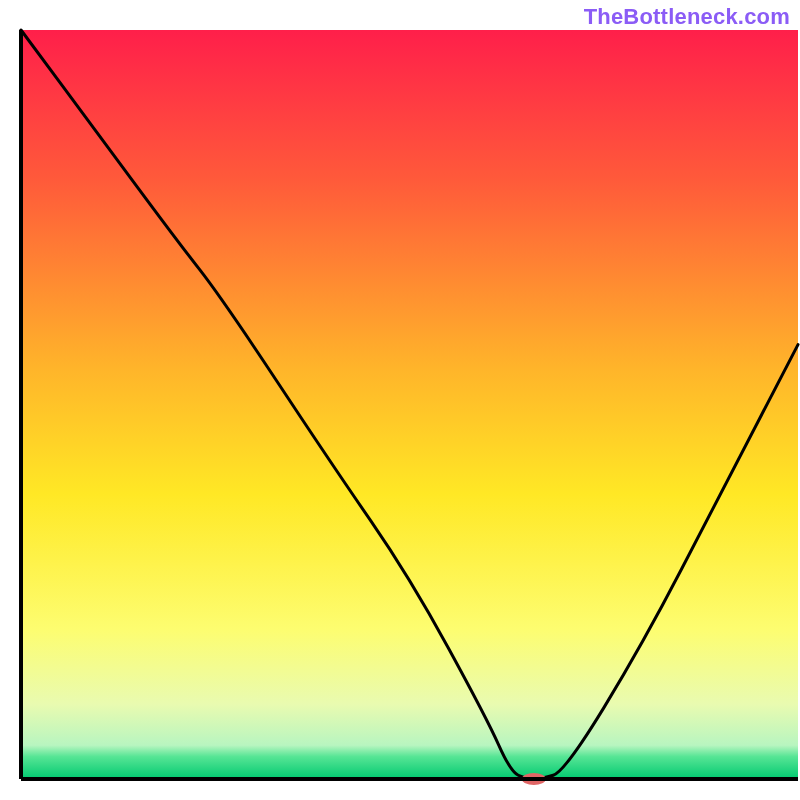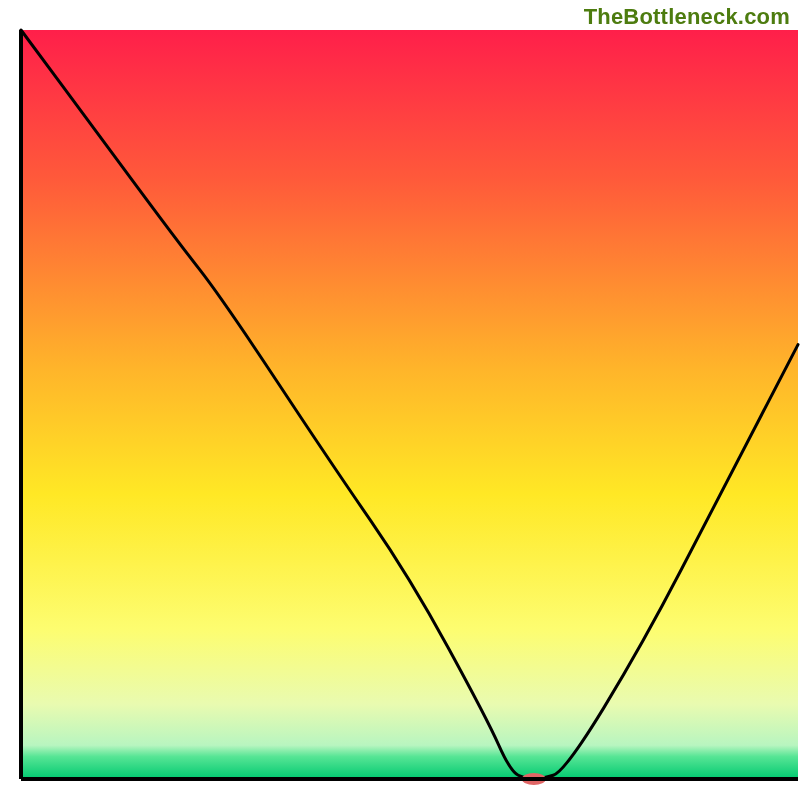--- a/index.html
+++ b/index.html
@@ -14,21 +14,21 @@
     position: relative;
     width: 800px;
     height: 800px;
   }
   .watermark {
     position: absolute;
     top: 4px;
     right: 10px;
     font-size: 22px;
     font-weight: 600;
-    color: #4d7c0f;
+    color: #8b5cf6;
     letter-spacing: 0.2px;
   }
   svg {
     display: block;
   }
 </style>
 </head>
 <body>
 
 <div class="container">

